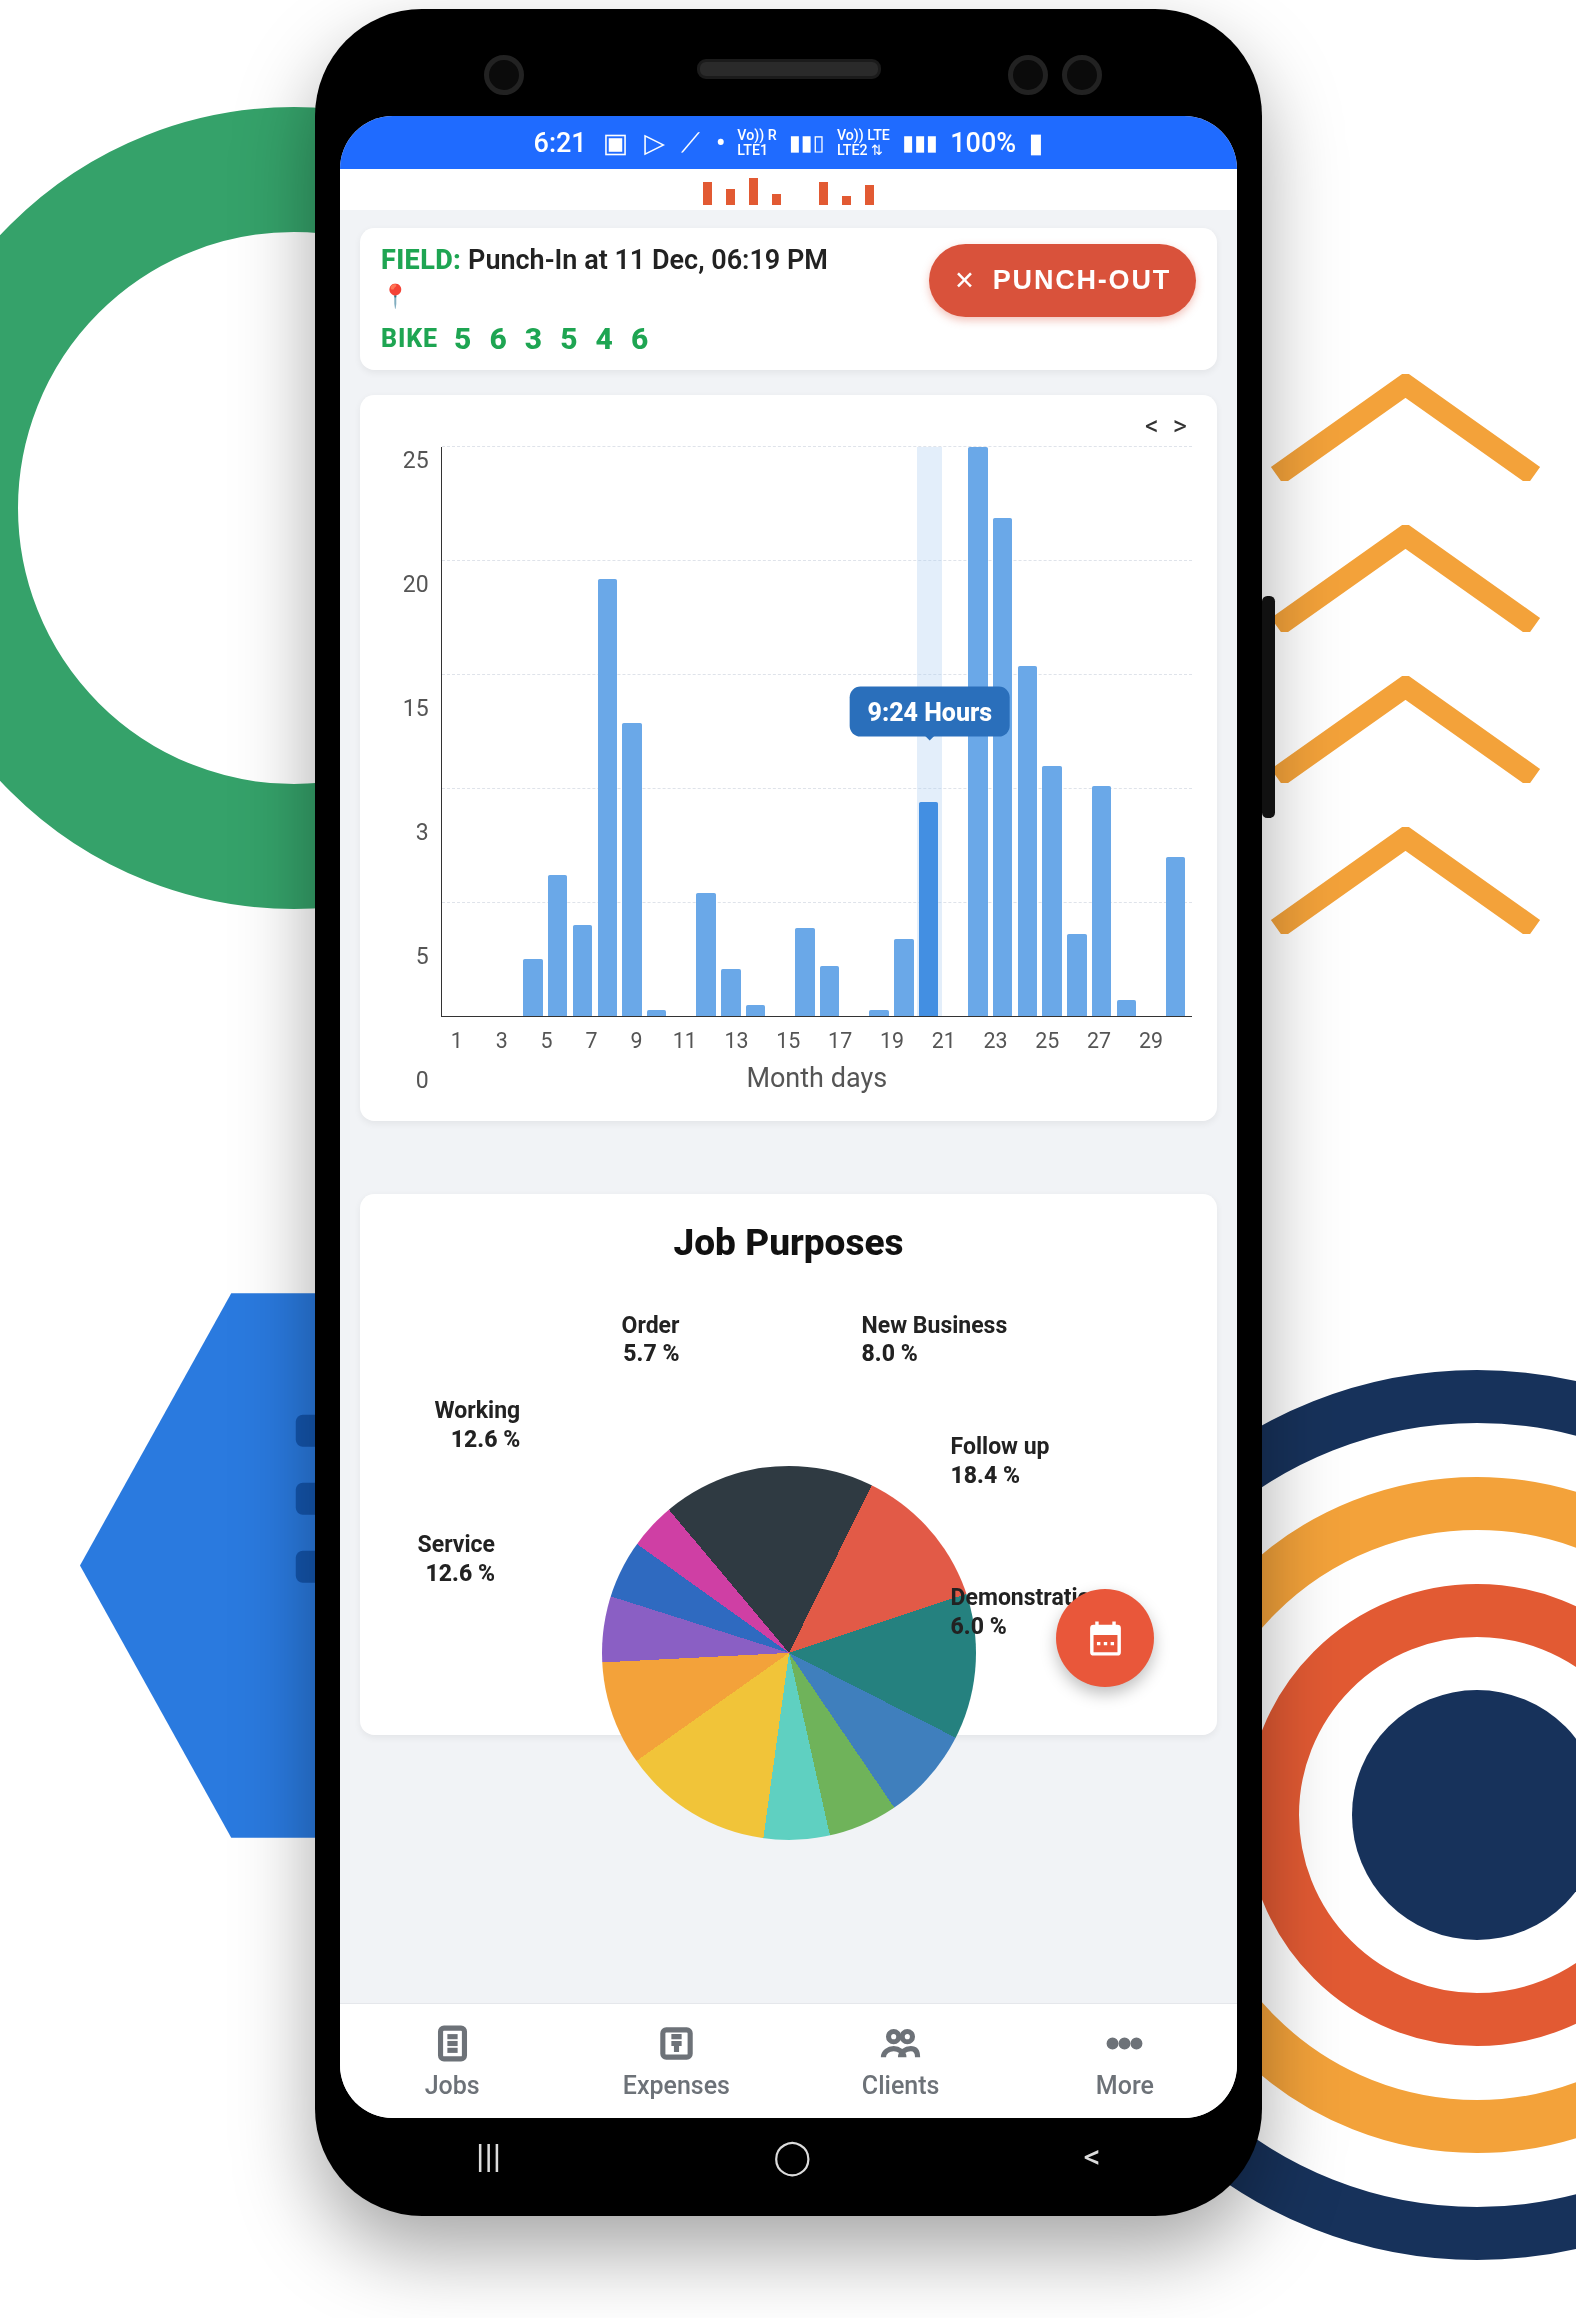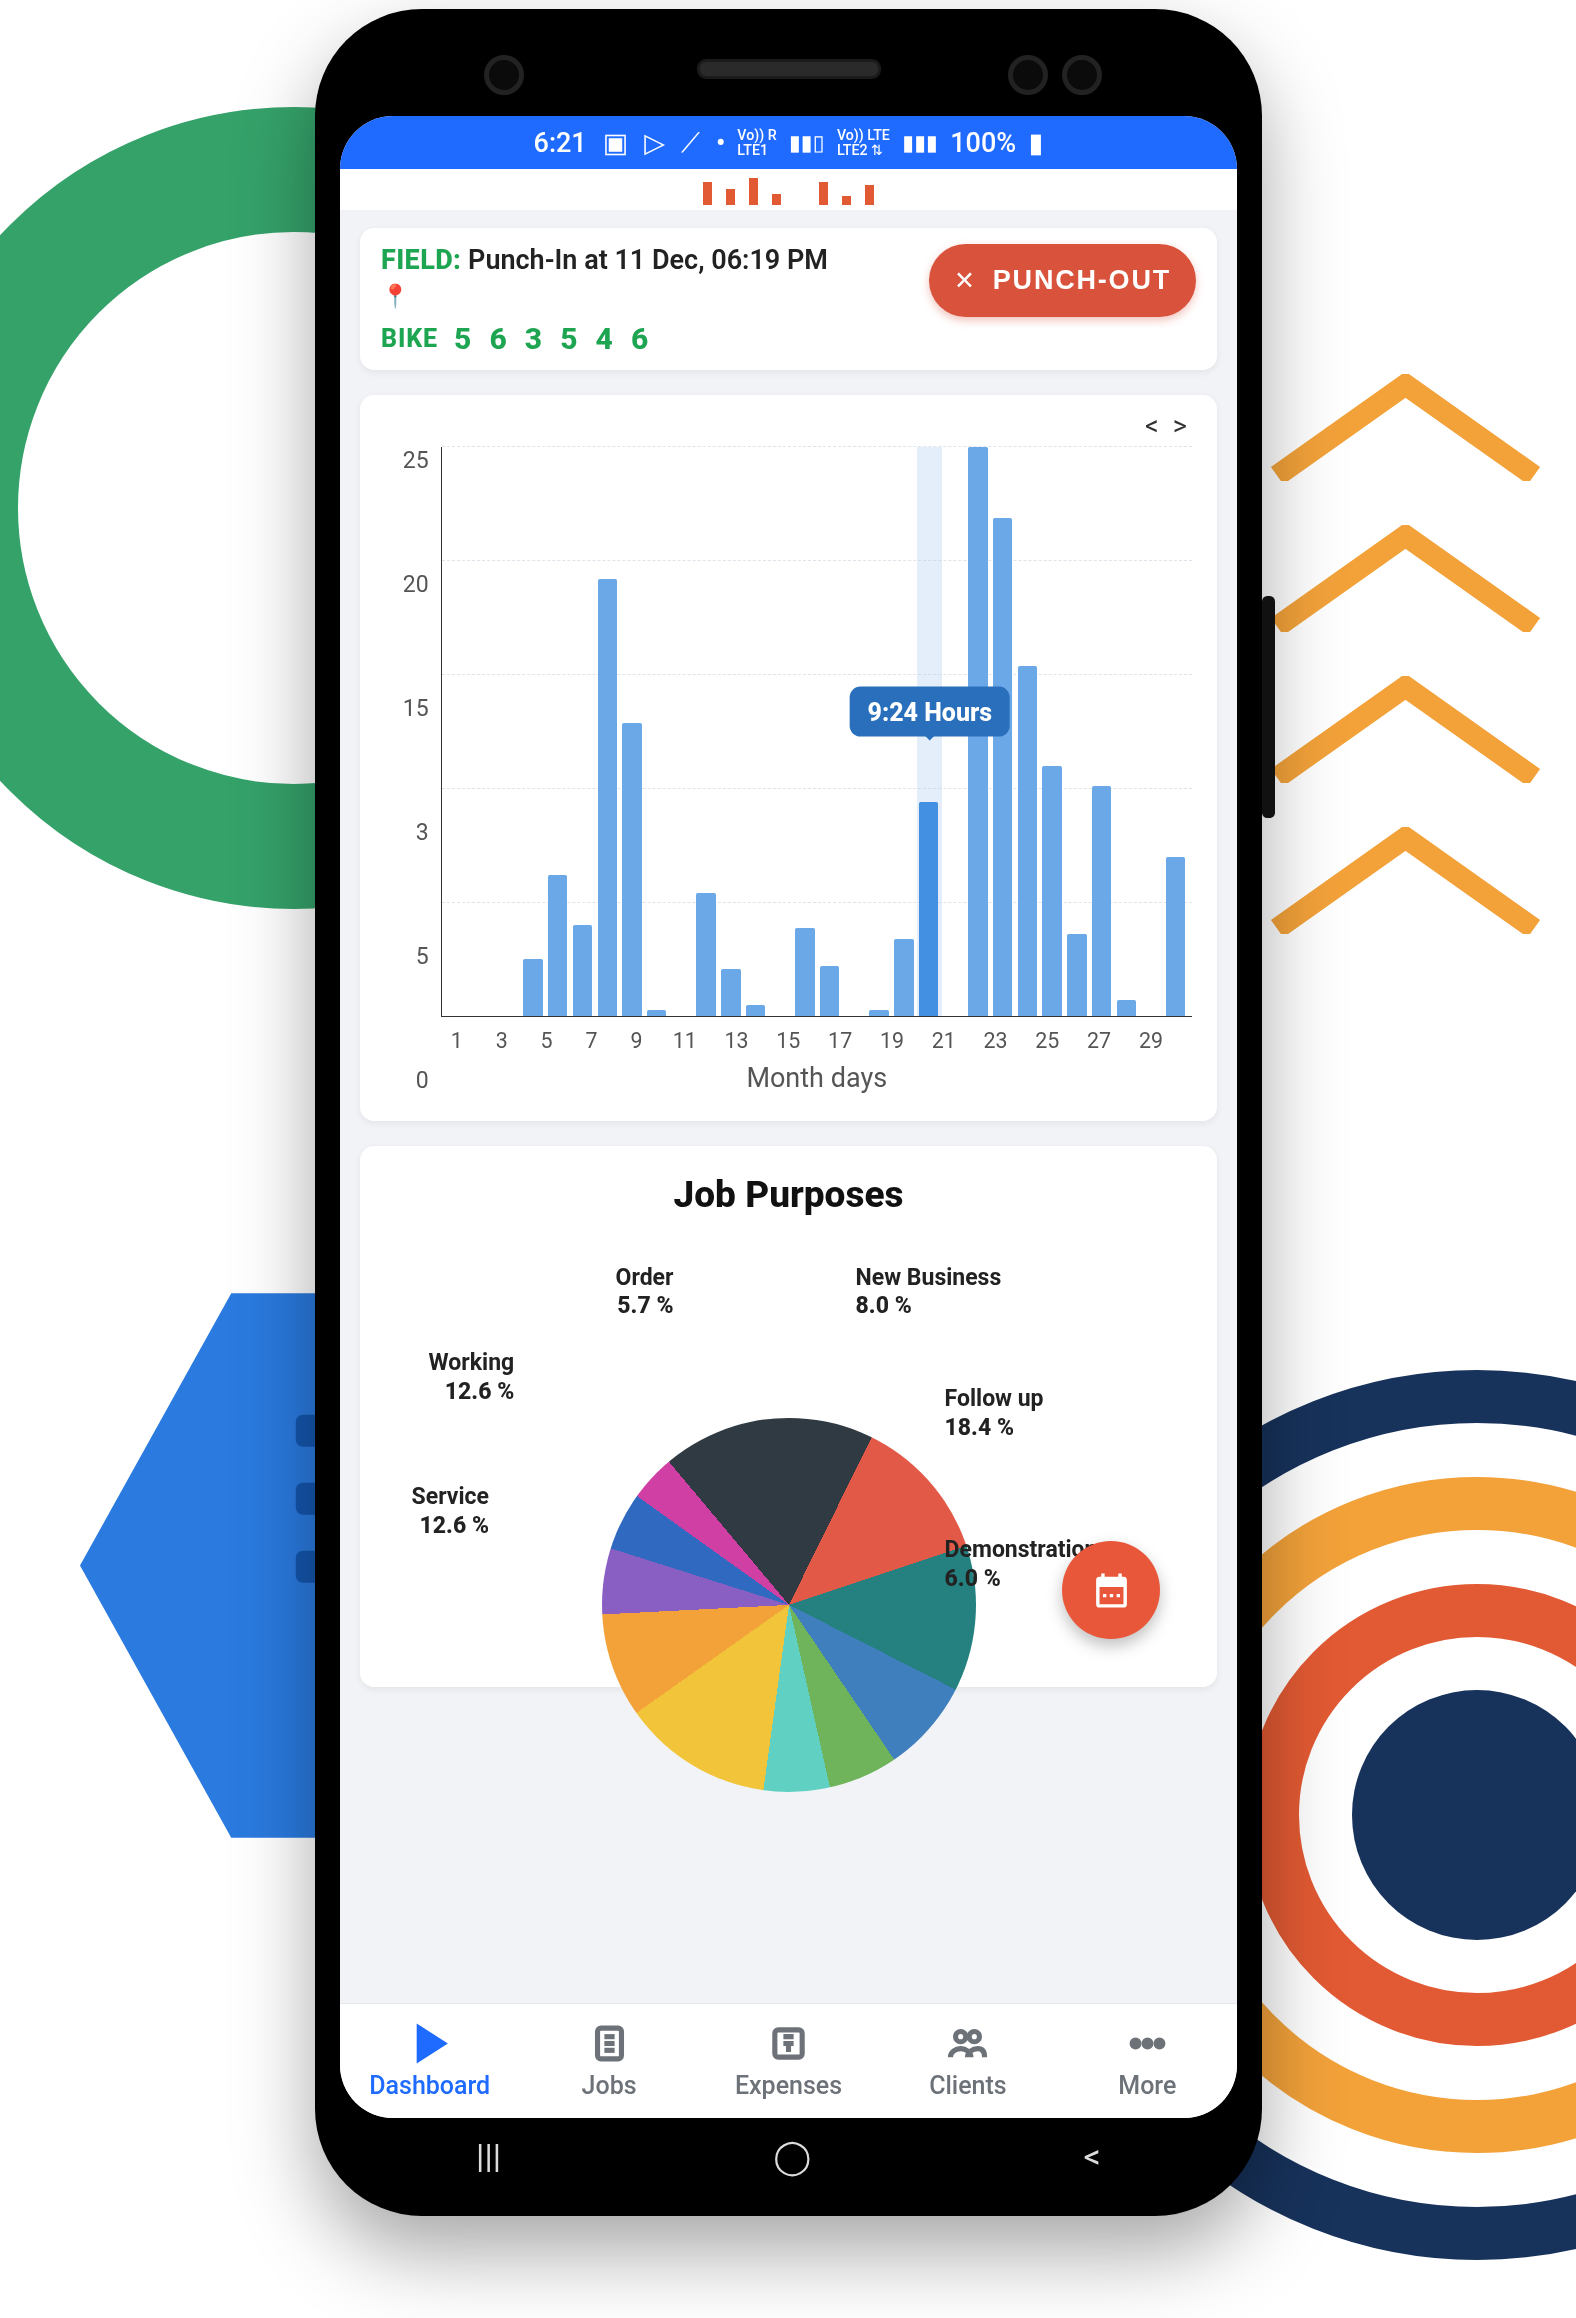--- a/index.html
+++ b/index.html
@@ -103,21 +103,21 @@
   .bars .bar{flex:1;background:var(--bar-blue);min-width:0;border-radius:1.8px 1.8px 0 0;}
   .bars .bar.hi{background:var(--bar-blue-hi);}
   .x-ticks{display:flex;gap:5.3px;color:#555;font-size:21.4px;padding:10.7px 7.1px 0;}
   .x-ticks span{flex:1;text-align:center;}
   .x-label{text-align:center;color:#555;font-size:27px;margin-top:9px;}
 
   .tooltip{position:absolute;background:#2a6fbb;color:#fff;font-weight:800;font-size:25px;padding:10.7px 18px;border-radius:10.7px;white-space:nowrap;transform:translate(-50%,-130%);}
   .tooltip::after{content:"";position:absolute;bottom:-12.5px;left:50%;transform:translateX(-50%);border:9px solid transparent;border-top-color:#2a6fbb;}
 
   
-  .jp{padding:27px 16px 9px;position:relative;}
+  .jp{padding:27px 22px 9px;position:relative;margin-top:48px;}
   .jp h2{margin:0;text-align:center;font-size:37px;font-weight:800;color:#111;}
   .pie-wrap{position:relative;height:409px;margin-top:53px;}
   .pie{position:absolute;left:50%;top:50%;transform:translate(-50%,-15%);width:374px;height:374px;border-radius:50%;}
   .pie-label{position:absolute;font-size:23px;font-weight:700;color:#222;line-height:1.25;}
   .pie-label .pct{font-weight:800;}
 
   .fab{position:absolute;right:41px;bottom:39px;width:98px;height:98px;border-radius:50%;background:var(--fab);display:flex;align-items:center;justify-content:center;color:#fff;box-shadow:0 7.1px 16px rgba(0,0,0,.25);}
   .fab svg{width:41px;height:41px;fill:#fff;}
 
   
@@ -341,28 +341,20 @@
               <svg viewBox="0 0 24 24">
                   <path d="M19 4h-1V2h-2v2H8V2H6v2H5a2 2 0 0 0-2 2v14a2 2 0 0 0 2 2h14a2 2 0 0 0 2-2V6a2 2 0 0 0-2-2zm0 16H5V10h14v10zM7 14h2v2H7zm4 0h2v2h-2zm4 0h2v2h-2z"></path>
                 </svg>
             </div>
           </div>
         </div>
 
       </div>
 
       <div class="bottom-nav">
-        <div class="nav-item active">
-          <div class="ic">
-              <svg viewBox="0 0 24 24">
-                <path d="M6 3l14 9L6 21z" fill="#1f6bff" stroke="#1f6bff"></path>
-              </svg>
-            </div>
-          <span>Dashboard</span>
-        </div>
         <div class="nav-item">
           <div class="ic">
               <svg viewBox="0 0 24 24">
                 <rect x="5" y="3" width="14" height="18" rx="2"></rect>
                 <line x1="9" y1="8" x2="15" y2="8"></line>
                 <line x1="9" y1="12" x2="15" y2="12"></line>
                 <line x1="9" y1="16" x2="15" y2="16"></line>
               </svg>
             </div>
           <span>Jobs</span>

